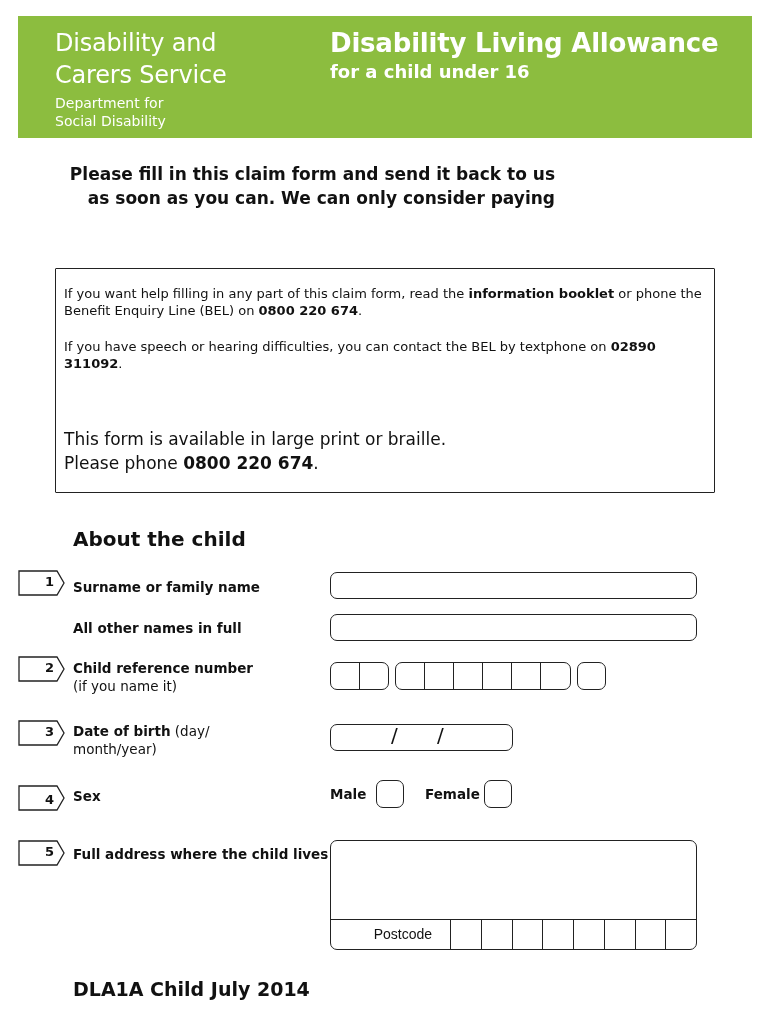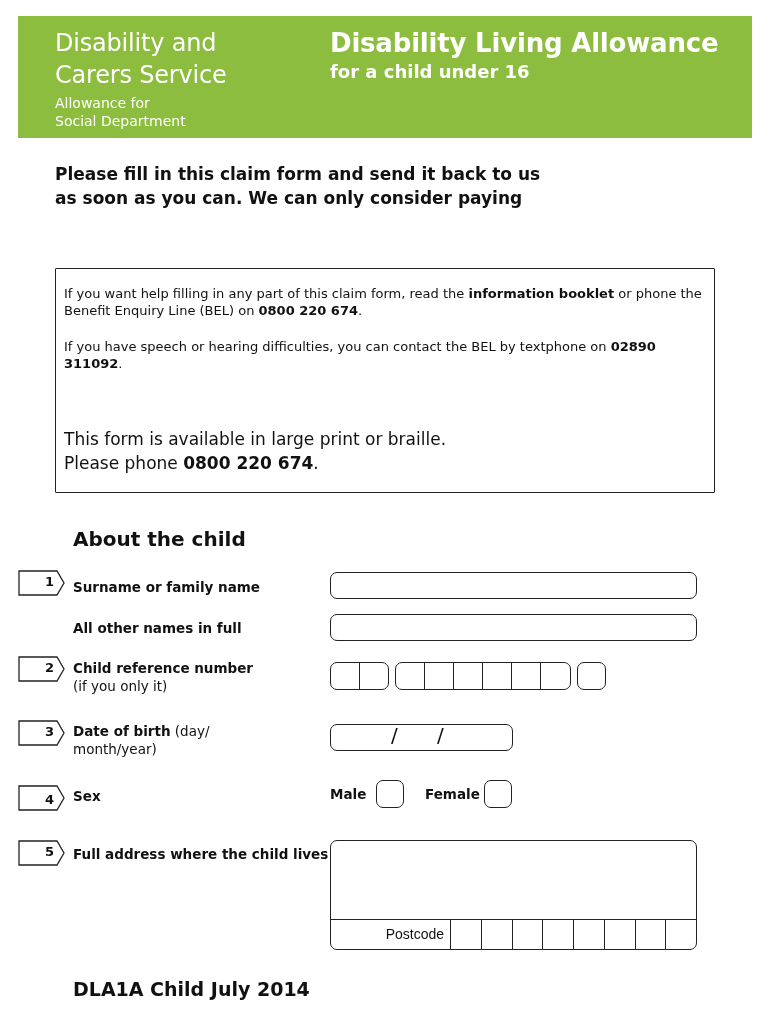--- a/index.html
+++ b/index.html
@@ -5,21 +5,21 @@
   * { box-sizing: border-box; margin: 0; padding: 0; }
   html, body { width: 770px; height: 1024px; background: #ffffff; overflow: hidden; }
   body { position: relative; font-family: "DejaVu Sans", sans-serif; color: #111; }
 
   .header { position: absolute; left: 18px; top: 16px; width: 734px; height: 122px; background: #8cbd3f; color: #fff; }
   .org-name { position: absolute; left: 37px; top: 11px; font-size: 24px; line-height: 32px; font-weight: normal; letter-spacing: -0.2px; }
   .dept { position: absolute; left: 37px; top: 78px; font-size: 14px; line-height: 18px; }
   .title { position: absolute; left: 312px; top: 10px; font-size: 26px; font-weight: bold; line-height: 34px; letter-spacing: -0.2px; }
   .subtitle { position: absolute; left: 312px; top: 45px; font-size: 18px; font-weight: bold; line-height: 22px; }
 
-  .intro { position: absolute; left: 55px; top: 162px; width: 500px; font-size: 17px; font-weight: bold; line-height: 24px; }
+  .intro { position: absolute; left: 55px; top: 162px; width: 500px; font-size: 17px; font-weight: bold; line-height: 24px; text-align: right; }
 
   .info-box { position: absolute; left: 55px; top: 268px; width: 660px; height: 225px; border: 1.5px solid #222; border-radius: 1px; }
   .info-p { position: absolute; left: 8px; width: 640px; font-size: 13px; line-height: 17px; }
   .info-p b { font-weight: bold; }
   .info-large { position: absolute; left: 8px; top: 158px; font-size: 17px; line-height: 24px; }
 
   .section-title { position: absolute; left: 73px; top: 527px; font-size: 20px; font-weight: bold; }
 
   .qnum { position: absolute; left: 18px; width: 48px; height: 26px; }
   .qnum svg { position: absolute; left: 0; top: 0; }
@@ -34,37 +34,37 @@
   .seg .cell { width: 29px; height: 100%; border-right: 1.5px solid #222; }
   .seg .cell:last-child { border-right: none; }
 
   .dob-slash { position: absolute; font-size: 20px; top: -2px; }
 
   .sex-label { position: absolute; font-size: 13.5px; font-weight: bold; }
   .checkbox { position: absolute; width: 28px; height: 28px; border: 1.5px solid #222; border-radius: 7px; }
 
   .address { position: absolute; left: 330px; top: 840px; width: 367px; height: 110px; border: 1.5px solid #222; border-radius: 7px; overflow: hidden; }
   .postcode-row { position: absolute; left: 0; bottom: 0; width: 100%; height: 30px; border-top: 1.5px solid #222; display: flex; }
-  .postcode-label { width: 120px; border-right: 1.5px solid #222; font-family: "Liberation Sans", sans-serif; font-size: 14px; text-align: right; padding-right: 6px; line-height: 28px; }
+  .postcode-label { width: 120px; border-right: 1.5px solid #222; font-family: "Liberation Sans", sans-serif; font-size: 14px; text-align: right; padding-right: 18px; line-height: 28px; }
   .pc-cell { flex: 1; border-right: 1.5px solid #222; }
   .pc-cell:last-child { border-right: none; }
 
   .footer { position: absolute; left: 73px; top: 978px; font-size: 19px; font-weight: bold; }
 </style>
 </head>
 <body>
 
 <div class="header">
   <div class="org-name">
     <div>Disability and</div>
     <div>Carers Service</div>
   </div>
   <div class="dept">
-    <div>Allowance for</div>
-    <div>Social Department</div>
+    <div>Department for</div>
+    <div>Social Disability</div>
   </div>
   <div class="title">Disability Living Allowance</div>
   <div class="subtitle">for a child under 16</div>
 </div>
 
 <div class="intro">
   <div>Please fill in this claim form and send it back to us</div>
   <div>as soon as you can. We can only consider paying</div>
 </div>
 
@@ -96,21 +96,21 @@
 <div class="field" style="left:330px;top:614px;width:367px;height:27px"></div>
 
 <div class="qnum" style="top:656px">
   <svg width="48" height="26">
       <path d="M1 1 H39 L46 13 L39 25 H1 Z" fill="#fff" stroke="#222" stroke-width="1.3"></path>
     </svg>
   <span>2</span>
 </div>
 <div class="qlabel" style="top:659px">
   <div class="bold">Child reference number</div>
-  <div>(if you only it)</div>
+  <div>(if you name it)</div>
 </div>
 <div class="seg" style="left:330px;top:662px;width:59px;height:28px">
   <div class="cell"></div>
   <div class="cell"></div>
 </div>
 <div class="seg" style="left:395px;top:662px;width:176px;height:28px">
   <div class="cell"></div>
   <div class="cell"></div>
   <div class="cell"></div>
   <div class="cell"></div>

